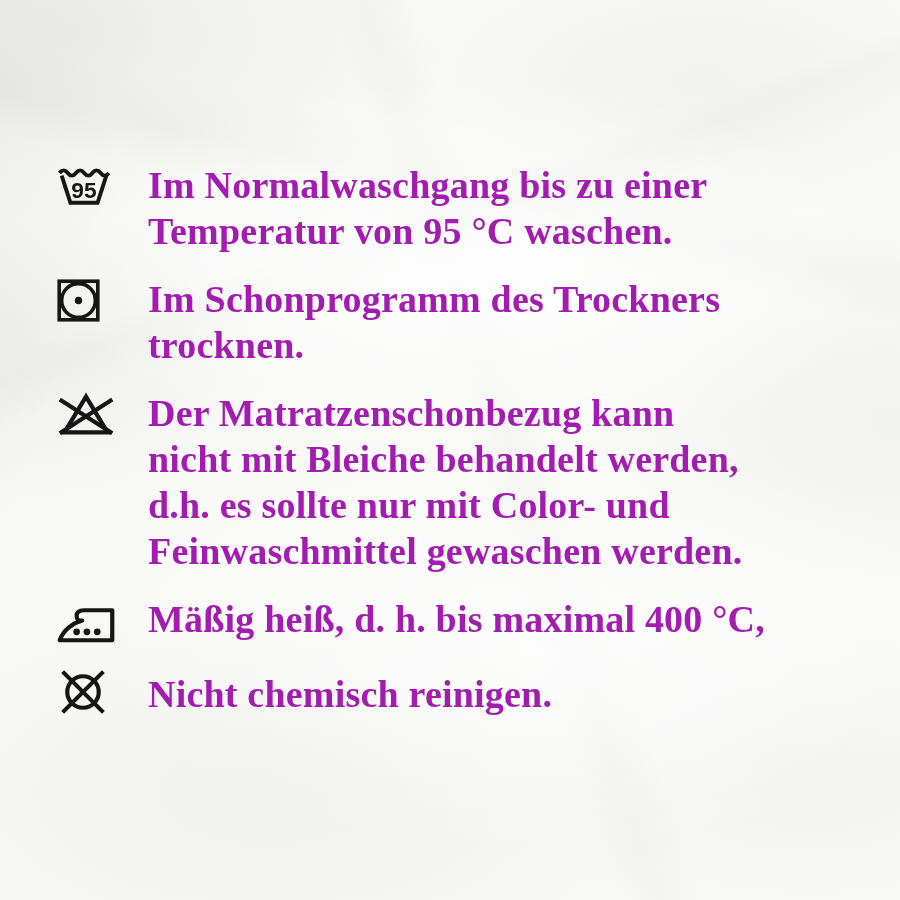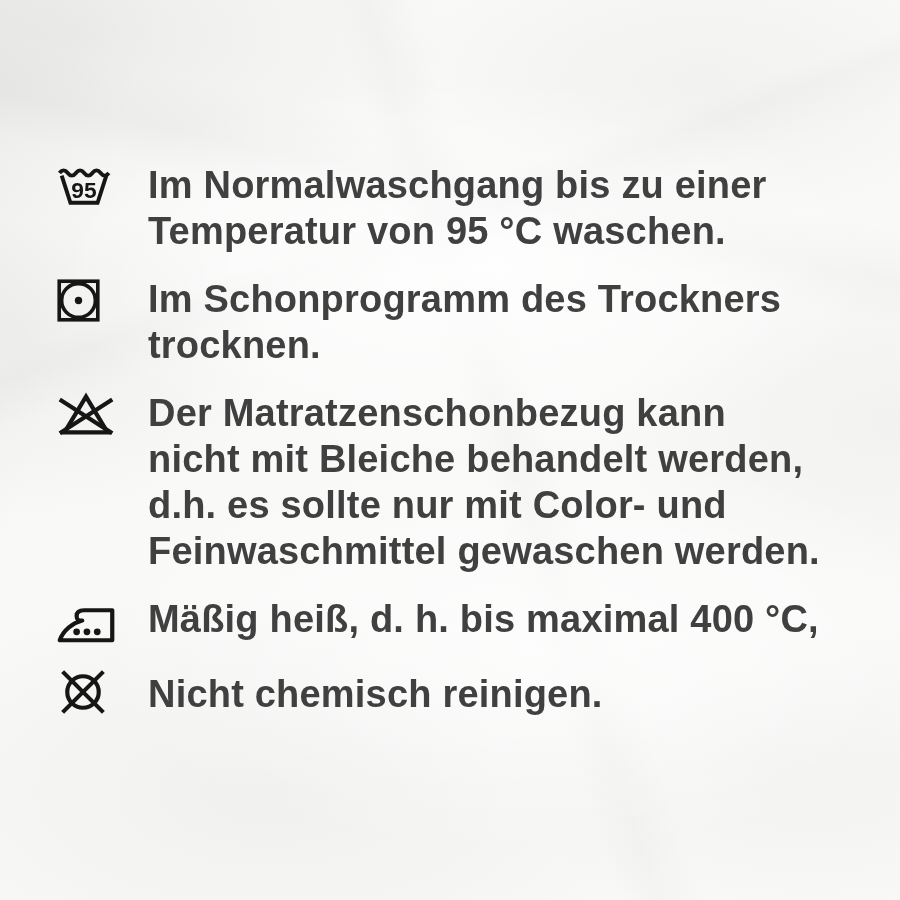--- a/index.html
+++ b/index.html
@@ -32,42 +32,42 @@
     background:
       radial-gradient(640px 300px at 52% 30%, rgba(255,255,255,0.85), transparent 65%),
       radial-gradient(700px 320px at 60% 72%, rgba(255,255,255,0.7), transparent 65%);
     pointer-events: none;
   }
   .care-list {
     position: absolute;
     top: 162px;
     left: 56px;
     right: 36px;
-    color: #404040;
+    color: #a21caf;
   }
   .care-row {
     display: flex;
     align-items: flex-start;
     margin-bottom: 22px;
   }
   .care-row:last-child { margin-bottom: 0; align-items: flex-end; }
   .icon-cell {
     flex: 0 0 92px;
     display: flex;
     justify-content: flex-start;
   }
   .icon-cell svg { display: block; }
   .text-cell {
     flex: 1 1 auto;
     font-size: 38px;
     font-weight: bold;
     line-height: 46px;
     letter-spacing: 0.2px;
   }
-  .text-line { white-space: nowrap; }
+  .text-line { white-space: nowrap; font-family: Liberation Serif, serif; }
   .sym { stroke: #161616; stroke-width: 4.5; fill: none; }
   .sym-fill { fill: #161616; stroke: none; }
   .sym-num {
     fill: #161616;
     font-family: "Liberation Sans", sans-serif;
     font-weight: bold;
     font-size: 26px;
   }
 </style>
 </head>

